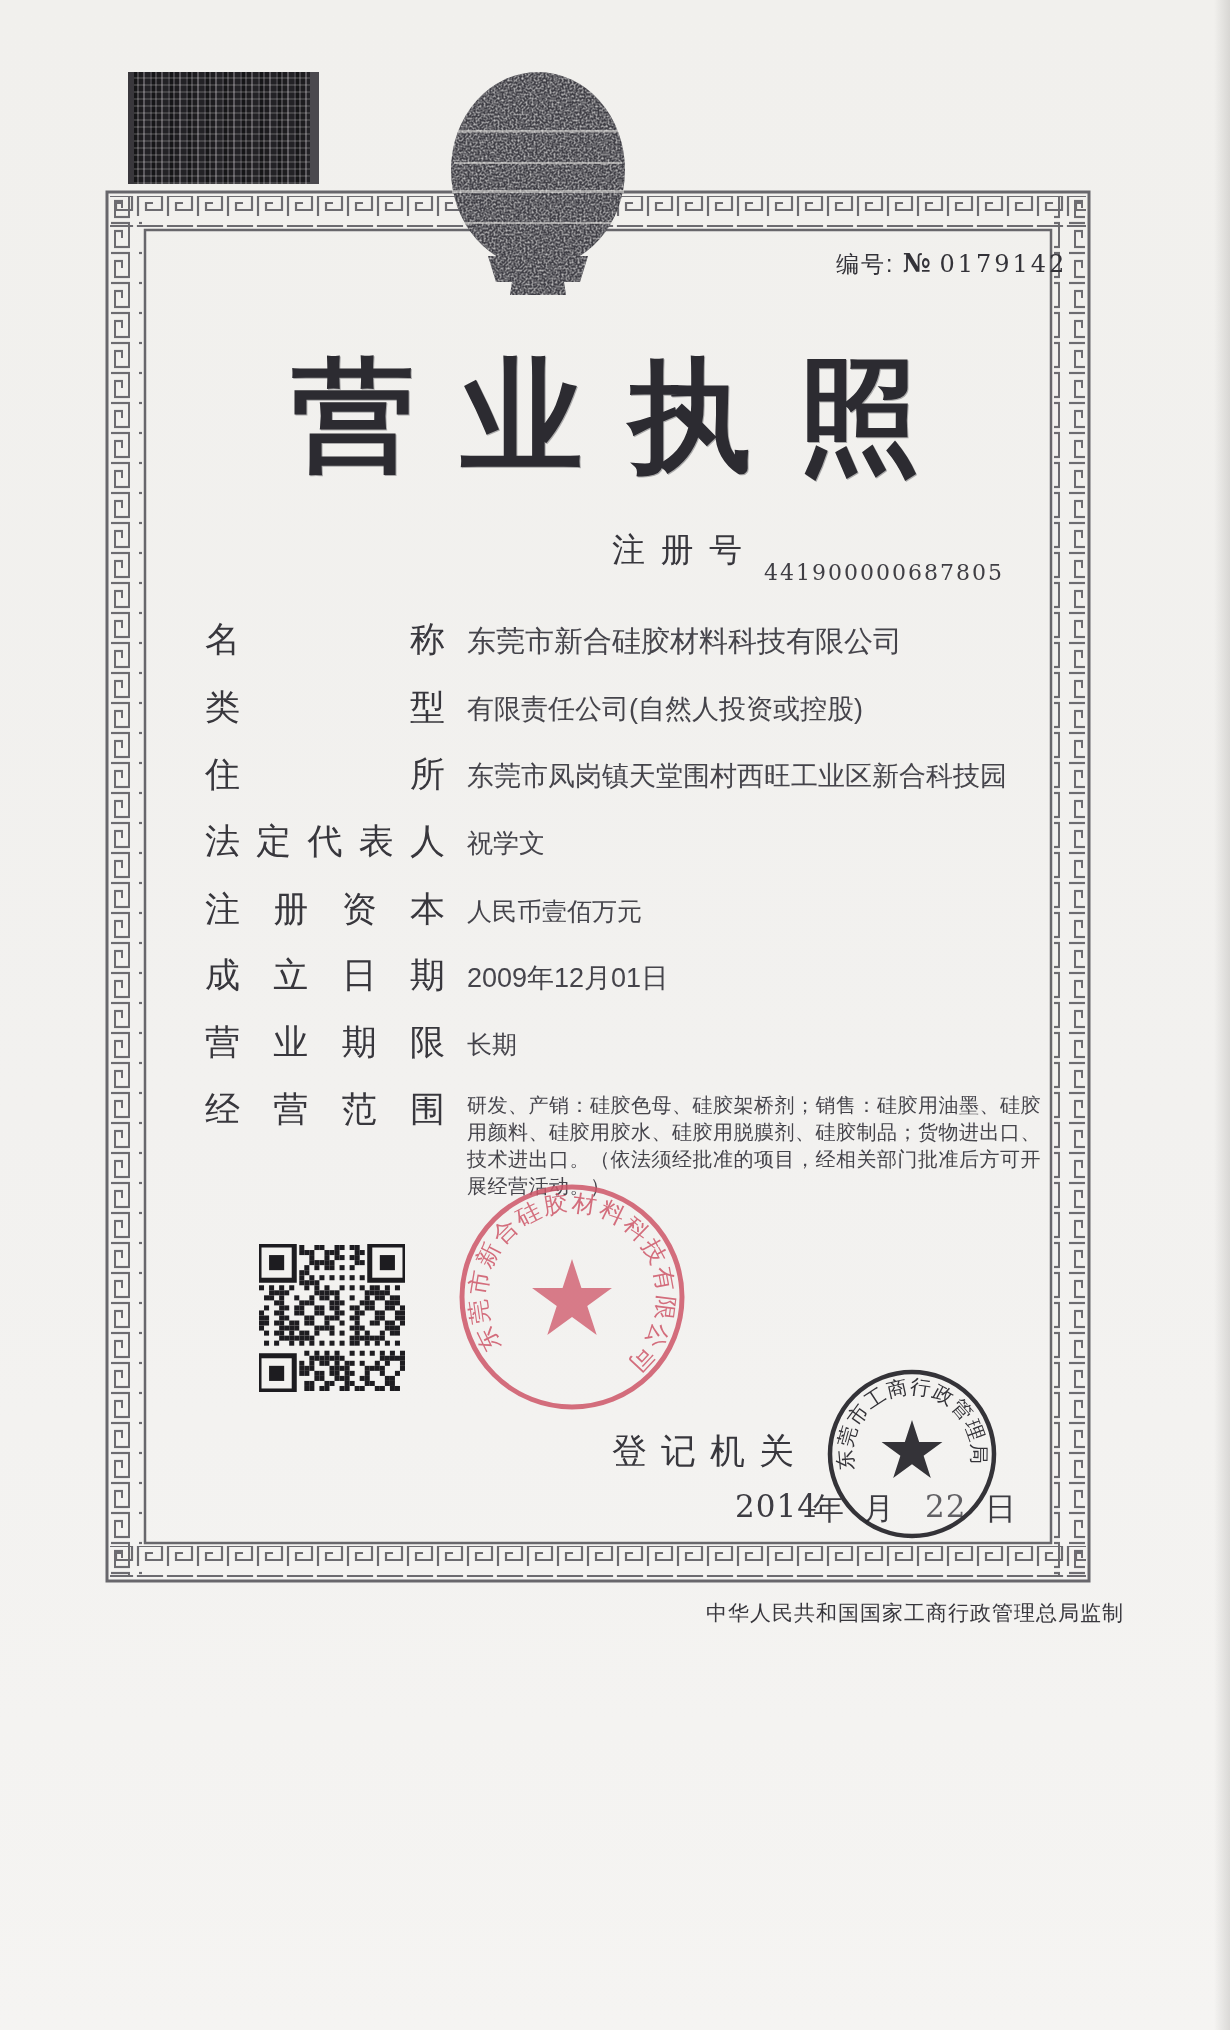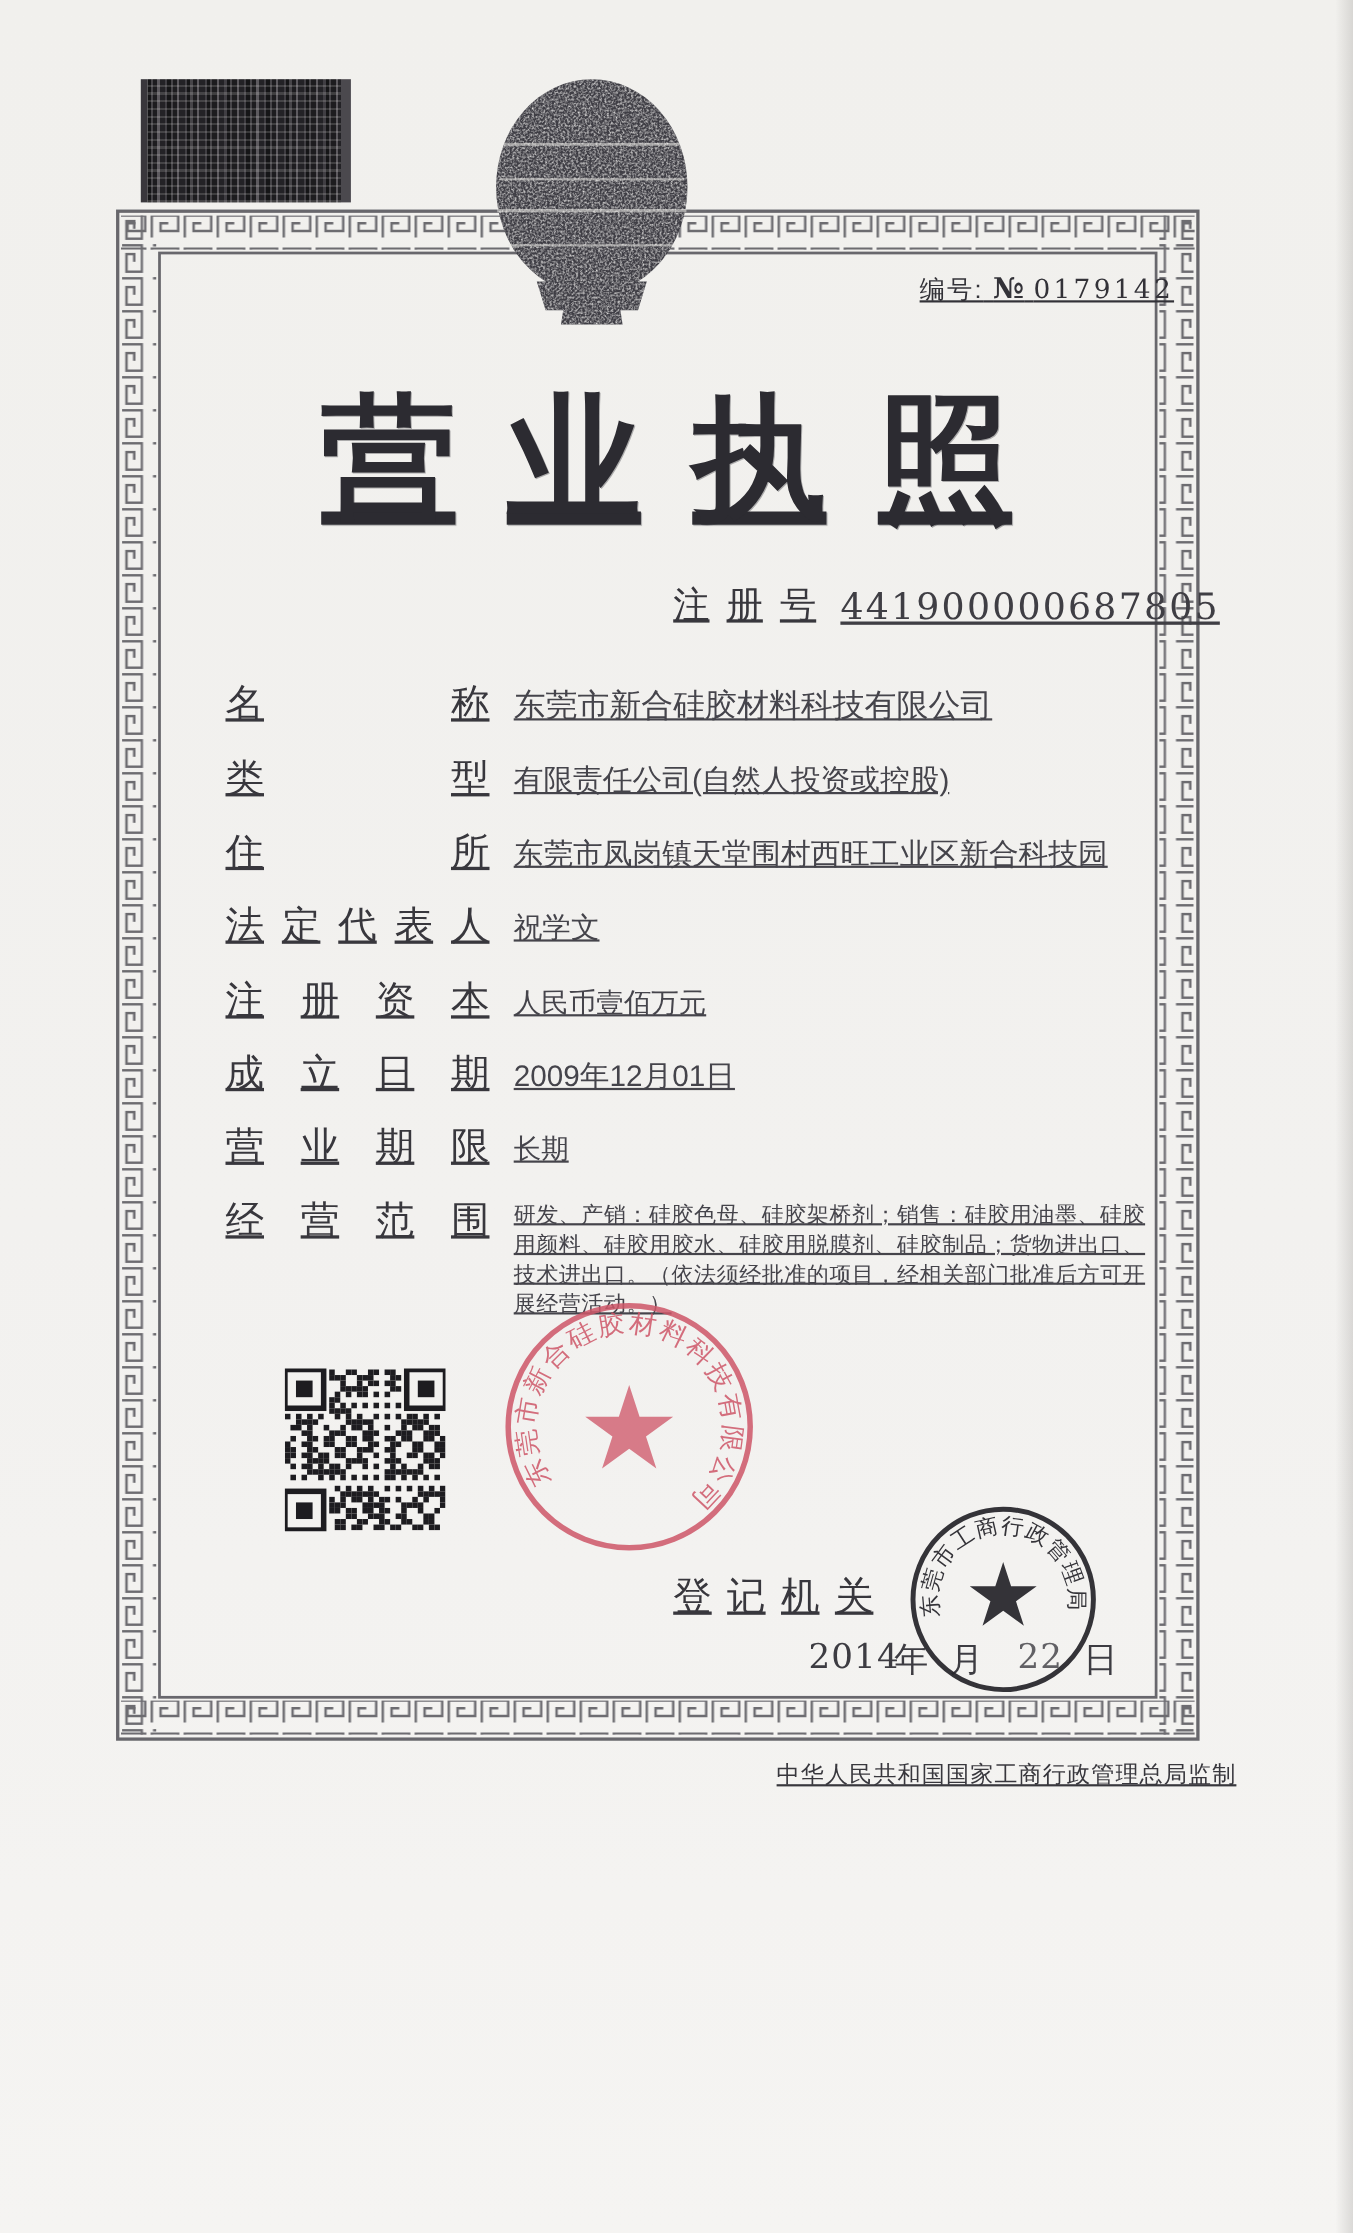--- a/index.html
+++ b/index.html
@@ -22,42 +22,42 @@
   
   .title{left:292px;top:336px;width:628px;font-size:122px;font-weight:900;color:#2c2b31;
     text-shadow:1px 1px 0 rgba(40,40,45,.35);}
   .chars{display:flex;justify-content:space-between;}
   
   .serial{left:836px;top:248px;font-size:23px;letter-spacing:2px;color:#333238;white-space:nowrap;}
   .serial .numero{font-family:"DejaVu Serif",serif;font-weight:700;font-size:26px;letter-spacing:0;}
   .serial .num{font-family:"DejaVu Serif",serif;font-size:24px;letter-spacing:3px;}
   
   .regno-label{left:612px;top:528px;width:130px;font-size:33px;color:#38373d;}
-  .regno-value{left:764px;top:532px;font-family:"DejaVu Serif",serif;font-size:33px;letter-spacing:2px;color:#3f3e44;}
+  .regno-value{left:764px;top:560px;font-family:"DejaVu Serif",serif;font-size:22px;letter-spacing:2px;color:#3f3e44;}
   
   .flabel{width:240px;font-size:35px;color:#38373d;}
   .fvalue{left:467px;width:592px;color:#45444b;}
   .scope{font-size:20px;line-height:27px;letter-spacing:.5px;}
   
   .registrar{left:612px;top:1428px;width:182px;font-size:35px;color:#38373d;}
   .dateline{left:735px;top:1488px;width:300px;height:40px;font-size:31px;color:#3d3c42;}
   .dateline span{position:absolute;top:0;}
   .dateline .num{font-family:"DejaVu Serif",serif;letter-spacing:1px;}
   .d-year{left:0;}
   .d-nian{left:78px;}
   .d-yue{left:128px;}
   .d-day{left:190px;opacity:.8;}
   .d-ri{left:250px;}
   
   .footer-left{left:105px;top:1601px;font-size:19px;letter-spacing:1px;color:#3e3d43;}
   .footer-right{left:706px;top:1599px;font-size:21px;letter-spacing:1px;color:#38373d;}
   
   .frame-svg{left:105px;top:190px;z-index:1;}
   .emblem{left:448px;top:70px;z-index:2;}
-  .content{z-index:2;text-decoration:underline;}
+  .content{z-index:2;}
   .qr{left:259px;top:1244px;z-index:3;}
   .seal-red{left:455px;top:1180px;z-index:4;opacity:.85;}
   .stamp-black{left:822px;top:1364px;z-index:5;opacity:.93;}
   svg text{font-family:"Liberation Sans",sans-serif;}
 </style>
 </head>
 <body>
 
 <div class="page">
 

